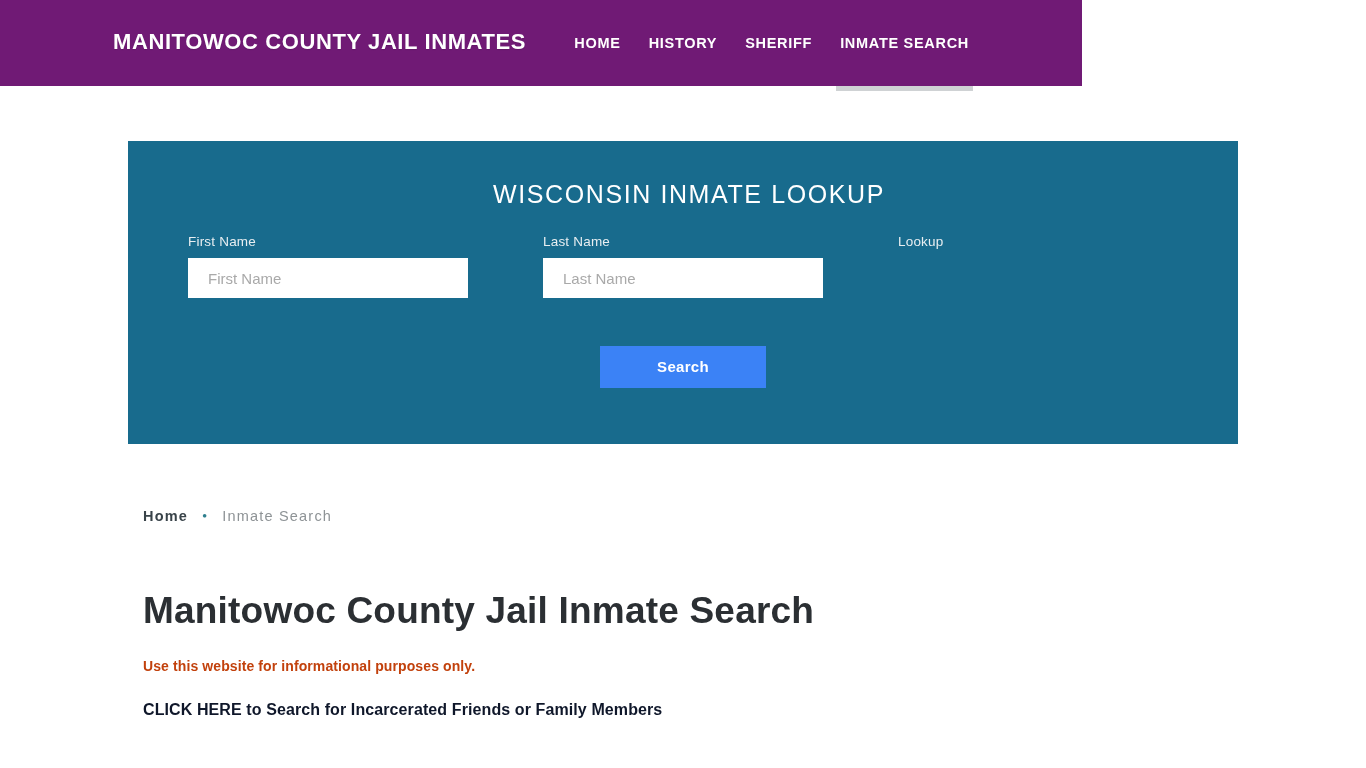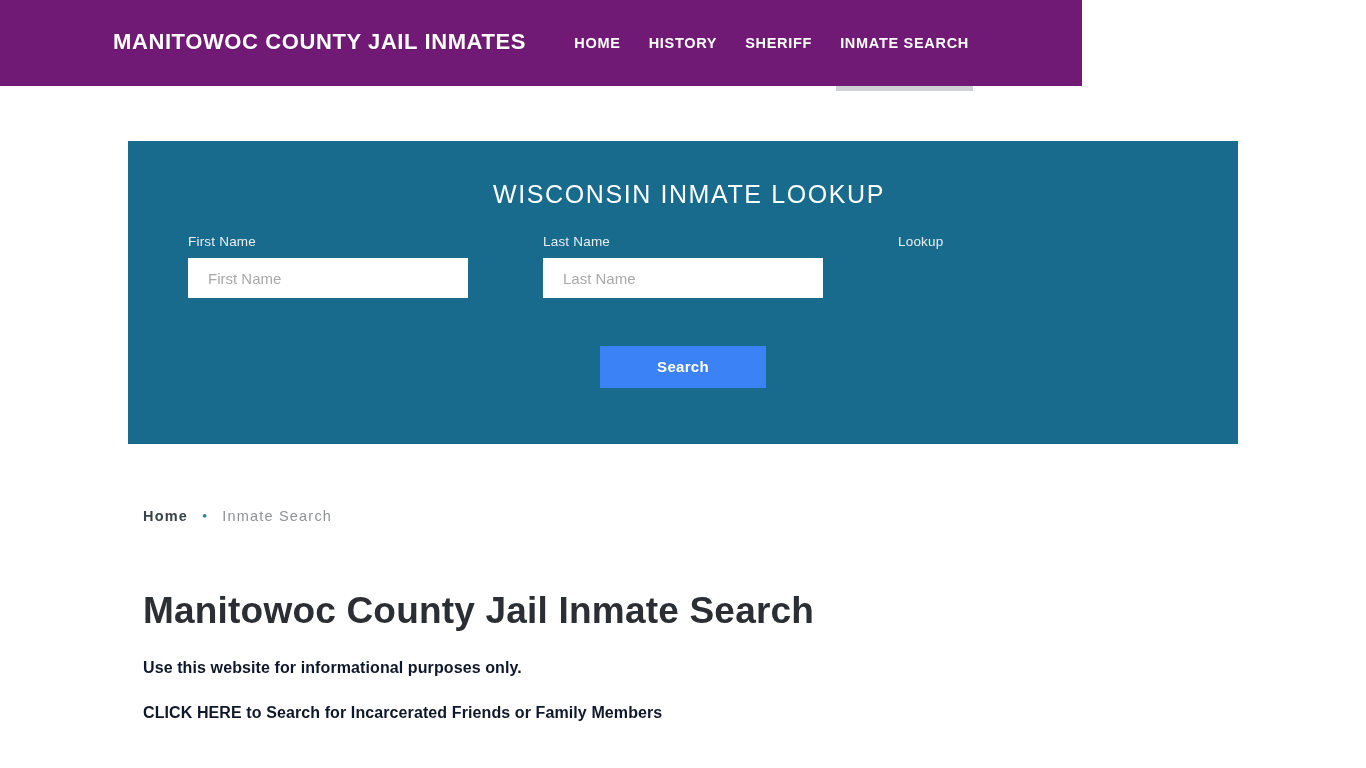--- a/index.html
+++ b/index.html
@@ -189,23 +189,23 @@
     font-size: 37px;
     font-weight: bold;
     color: #2b2f33;
     letter-spacing: 0.2px;
     line-height: 1.1;
   }
 
   .body-text {
     margin-top: 24px;
     font-family: "Liberation Sans Narrow", "Liberation Sans", sans-serif;
-    font-size: 16px;
-    font-weight: bold;
-    color: #0f172a;
+    font-size: 14px;
+    font-weight: bold;
+    color: #c2410c;
     line-height: 1.5;
     letter-spacing: 0.1px;
   }
   .body-text.second { margin-top: 19px; }
 
   .cta-link {
     display: block;
     margin-top: 24px;
     font-family: "Liberation Sans Narrow", "Liberation Sans", sans-serif;
     font-size: 16px;

